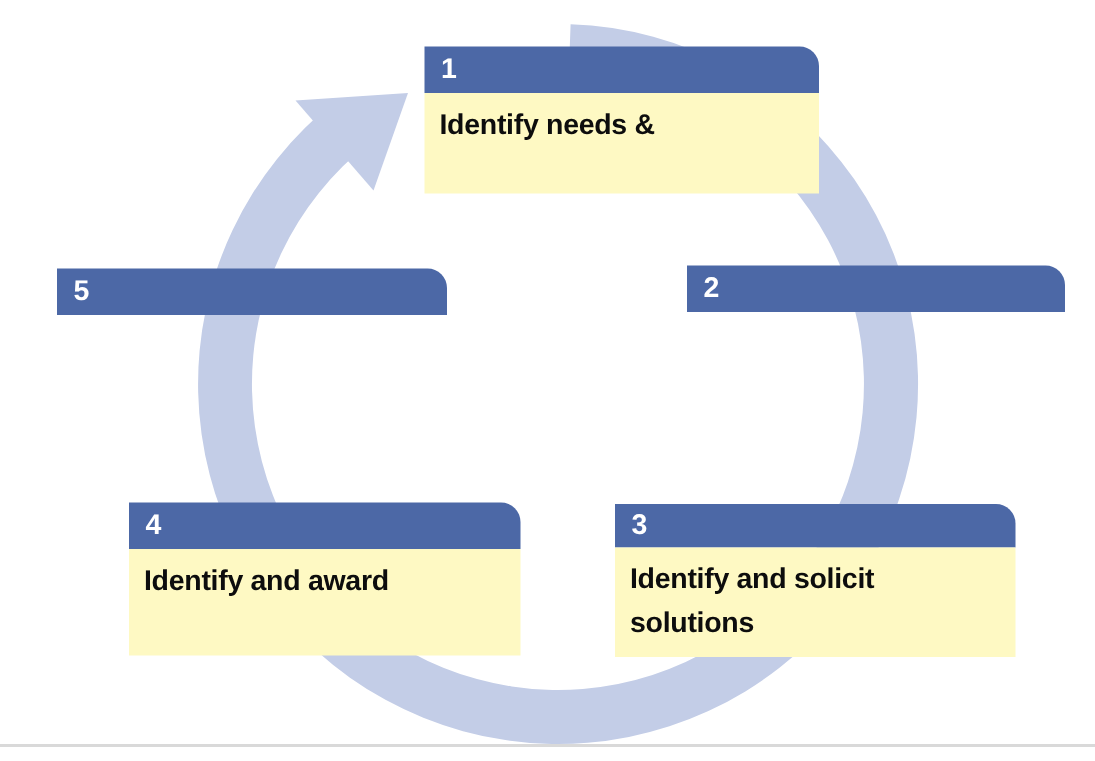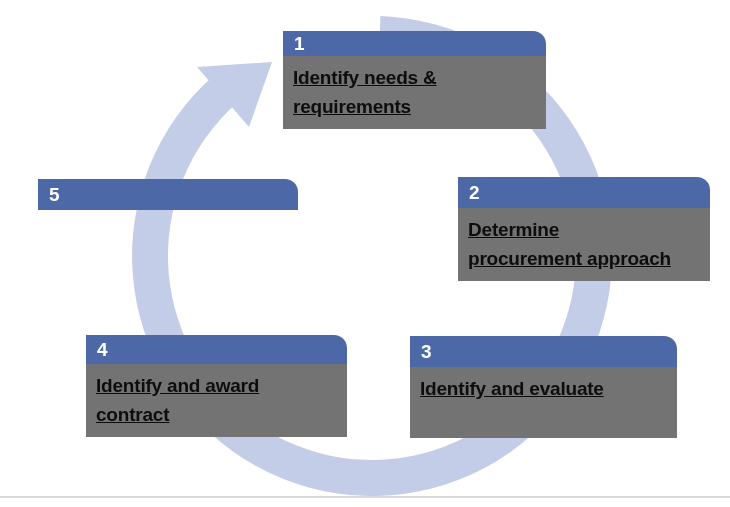--- a/index.html
+++ b/index.html
@@ -36,28 +36,27 @@
   }
   .step-num {
     color: #ffffff;
     font-weight: bold;
     font-size: 19px;
     padding-left: 11px;
     letter-spacing: 0.5px;
   }
   .card-body {
     flex: 1;
-    background: #737373;
+    background: #fef9c3;
     padding: 7px 21px 8px 10px;
     color: #0d0d0d;
     font-weight: bold;
     font-size: 19px;
     line-height: 29px;
     letter-spacing: -0.2px;
-    text-decoration: underline;
   }
 
   
   .card-1 { left: 283px; top: 31px;  width: 263px; height: 98px;  }
   .card-2 { left: 458px; top: 177px; width: 252px; height: 104px; }
   .card-3 { left: 410px; top: 336px; width: 267px; height: 102px; }
   .card-4 { left: 86px;  top: 335px; width: 261px; height: 102px; }
   .card-5 { left: 38px;  top: 179px; width: 260px; height: 103px; }
 
   .bottom-divider {
@@ -82,50 +81,45 @@
              Z" fill="#c3cde7"></path>
     <polygon points="197,67 272,62 249,127" fill="#c3cde7"></polygon>
   </svg>
 
   <div class="card card-1">
     <div class="card-header">
       <span class="step-num">1</span>
     </div>
     <div class="card-body">
       <div>Identify needs &amp;</div>
-      <div>requirements</div>
     </div>
   </div>
 
   <div class="card card-2">
     <div class="card-header">
       <span class="step-num">2</span>
-    </div>
-    <div class="card-body">
-      <div>Determine</div>
-      <div>procurement approach</div>
     </div>
   </div>
 
   <div class="card card-3">
     <div class="card-header">
       <span class="step-num">3</span>
     </div>
     <div class="card-body">
-      <div>Identify and evaluate</div>
+      <div>Identify and solicit</div>
+      <div>solutions</div>
     </div>
   </div>
 
   <div class="card card-4">
     <div class="card-header">
       <span class="step-num">4</span>
     </div>
     <div class="card-body">
       <div>Identify and award</div>
-      <div>contract</div>
     </div>
   </div>
 
   <div class="card card-5">
     <div class="card-header">
       <span class="step-num">5</span>
     </div>
   </div>
 
   <div class="bottom-divider"></div>

